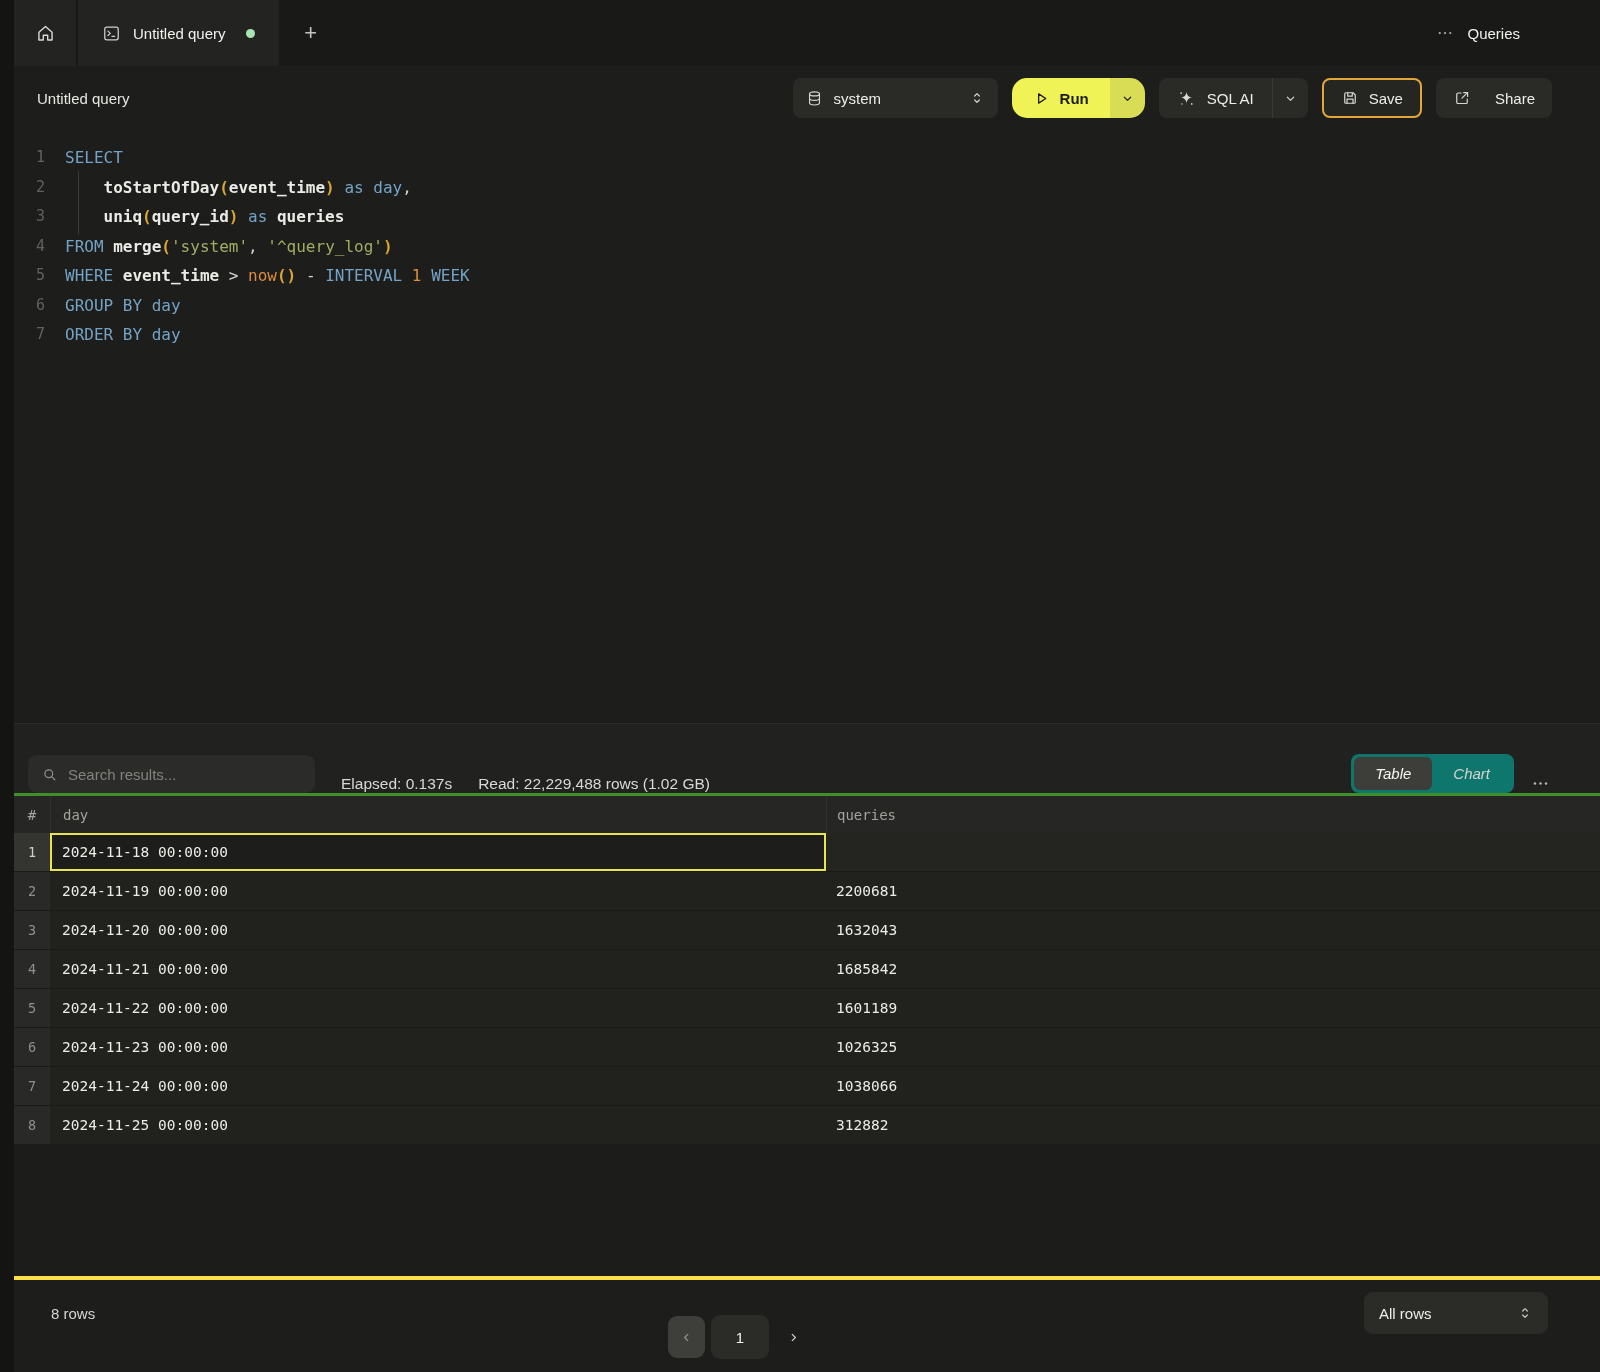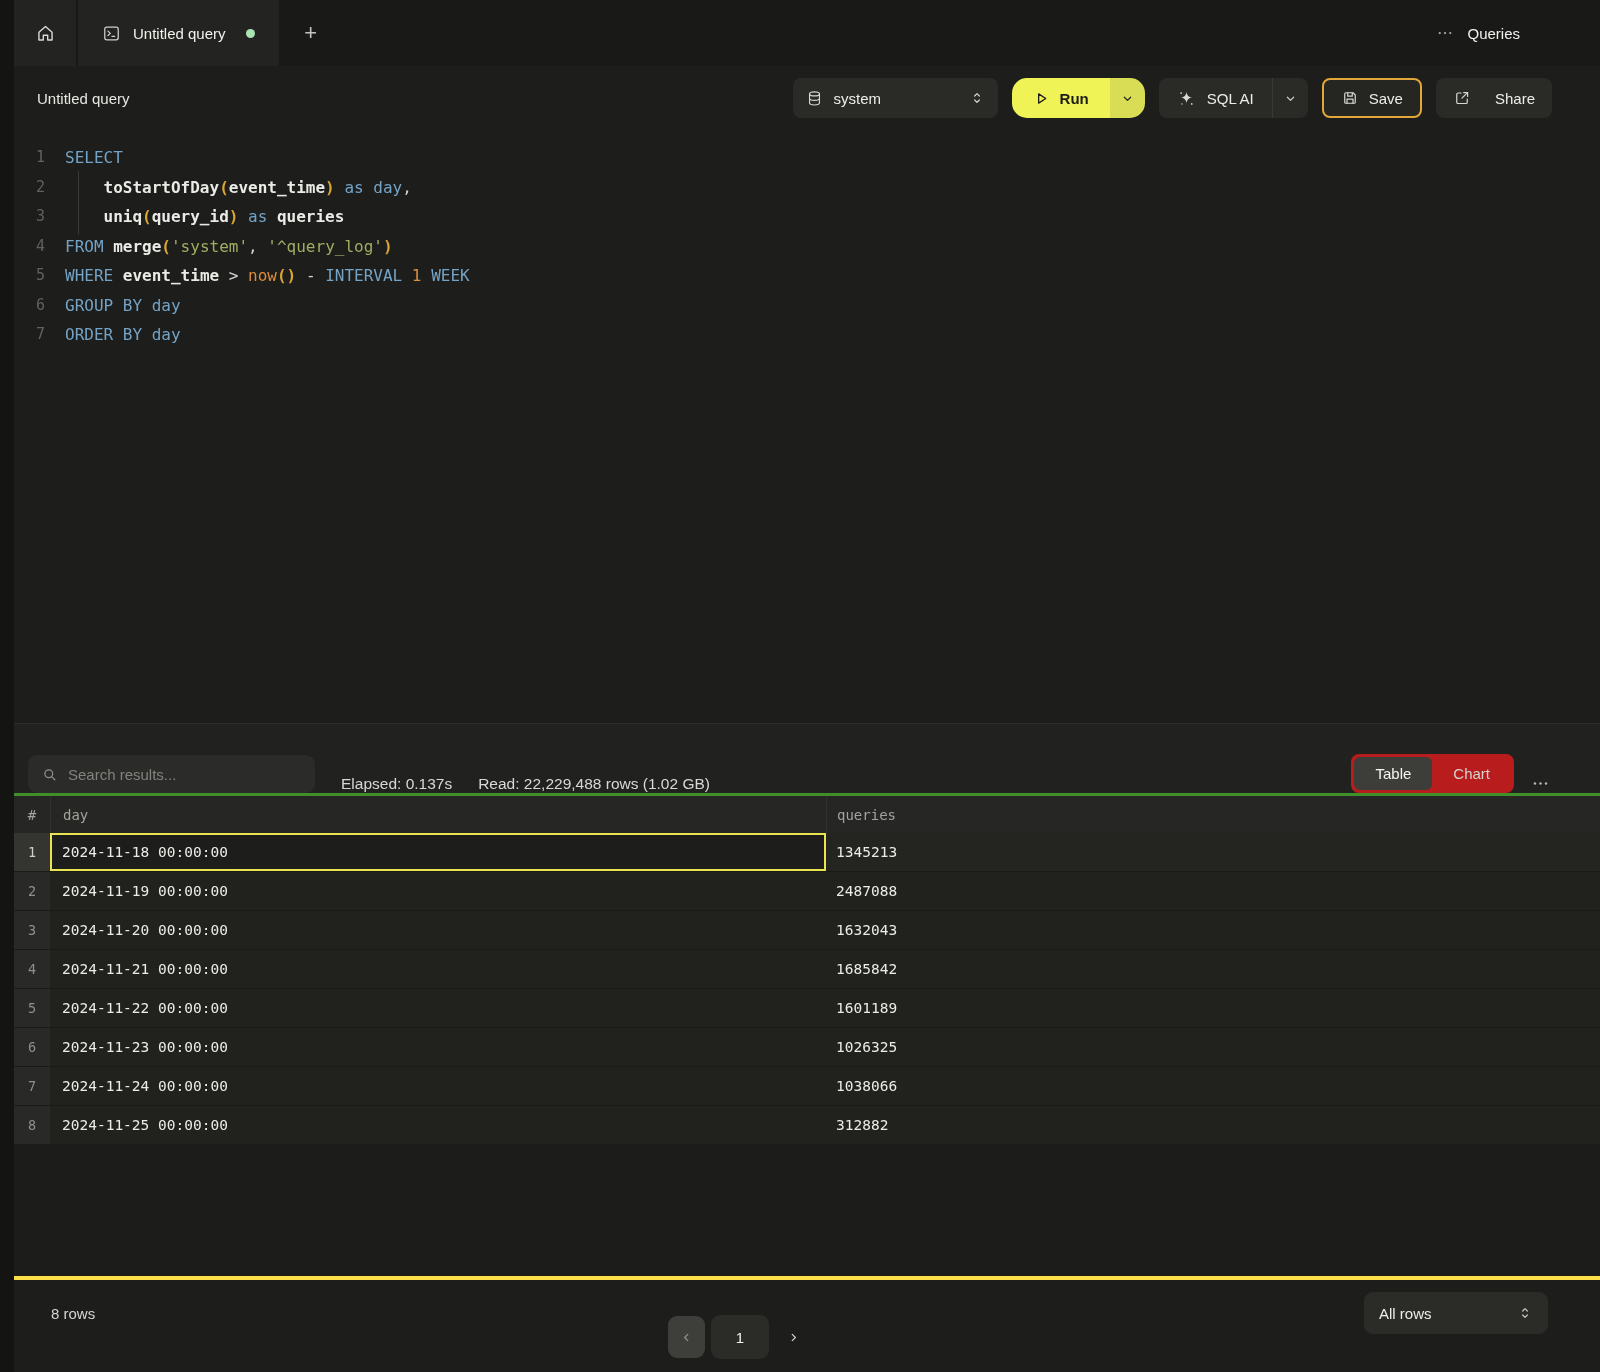--- a/index.html
+++ b/index.html
@@ -73,21 +73,21 @@
   .results-bar { height:69px; background:#212120; display:flex; align-items:flex-end;
                  padding:0 50px 0 14px; flex-shrink:0; }
   .search-box { width:287px; height:38px; background:#2b2b29; border-radius:9px; display:flex;
                 align-items:center; gap:10px; padding:0 13px; }
   .search-box .ic { color:#8f8f89; display:flex; flex-shrink:0; }
   .search-box input { flex:1; background:transparent; border:none; outline:none; color:#e8e8e4;
                       font-size:15px; font-family:inherit; min-width:0; }
   .search-box input::placeholder { color:#83837d; }
   .meta-elapsed { margin-left:26px; color:#d8d8d4; font-size:15.5px; }
   .meta-read { margin-left:26px; color:#d8d8d4; font-size:15.5px; }
-  .view-toggle { margin-left:auto; background:#b91c1c; border-radius:8px; padding:3px; display:flex; }
+  .view-toggle { margin-left:auto; background:#0f766e; border-radius:8px; padding:3px; display:flex;font-style:italic; }
   .view-btn { padding:8px 21px; font-size:15px; color:#d4d4d0; border-radius:6px; cursor:pointer; }
   .view-btn.active { background:#3d3d3a; color:#f5f5f2; }
   .results-more { margin-left:17px; color:#b6b6b1; display:flex; cursor:pointer; }
 
   
   .progress-line { height:3px; background:#3f8f2b; flex-shrink:0; }
   .grid { display:flex; flex-direction:column; font-family:"DejaVu Sans Mono","Liberation Mono",monospace; }
   .grid-header { display:flex; height:37px; background:#262624; align-items:center; font-size:14px;
                  color:#a3a39d; flex-shrink:0; }
   .hcol-index { width:36px; text-align:center; flex-shrink:0; }
@@ -310,26 +310,25 @@
     <div class="grid">
       <div class="grid-header">
         <div class="hcol-index">#</div>
         <div class="hcol-day">day</div>
         <div class="hcol-queries">queries</div>
       </div>
       <div id="grid-rows">
           <div class="grid-row selected">
             <div class="cell-index">1</div>
             <div class="cell-day selected-cell">2024-11-18 00:00:00</div>
-            <div class="cell-queries">1345213</div>
           </div>
           <div class="grid-row">
             <div class="cell-index">2</div>
             <div class="cell-day">2024-11-19 00:00:00</div>
-            <div class="cell-queries">2487088</div>
+            <div class="cell-queries">2200681</div>
           </div>
           <div class="grid-row">
             <div class="cell-index">3</div>
             <div class="cell-day">2024-11-20 00:00:00</div>
             <div class="cell-queries">1632043</div>
           </div>
           <div class="grid-row">
             <div class="cell-index">4</div>
             <div class="cell-day">2024-11-21 00:00:00</div>
             <div class="cell-queries">1685842</div>

